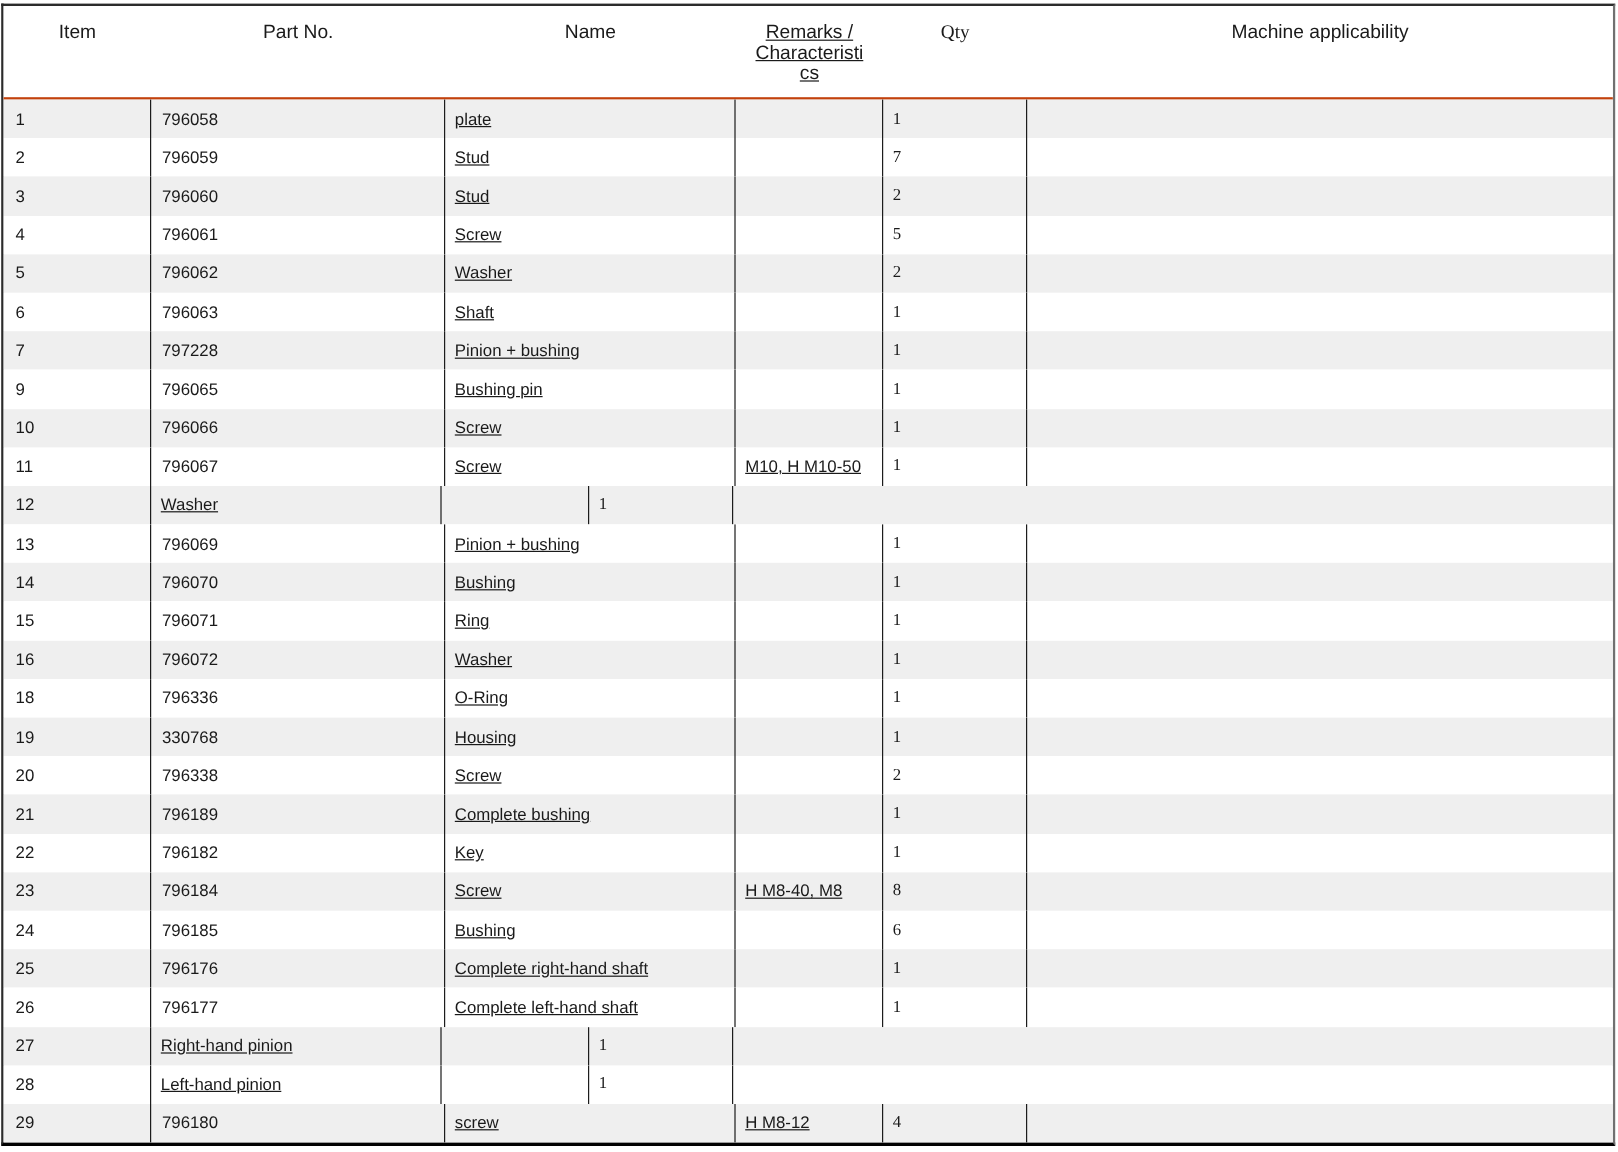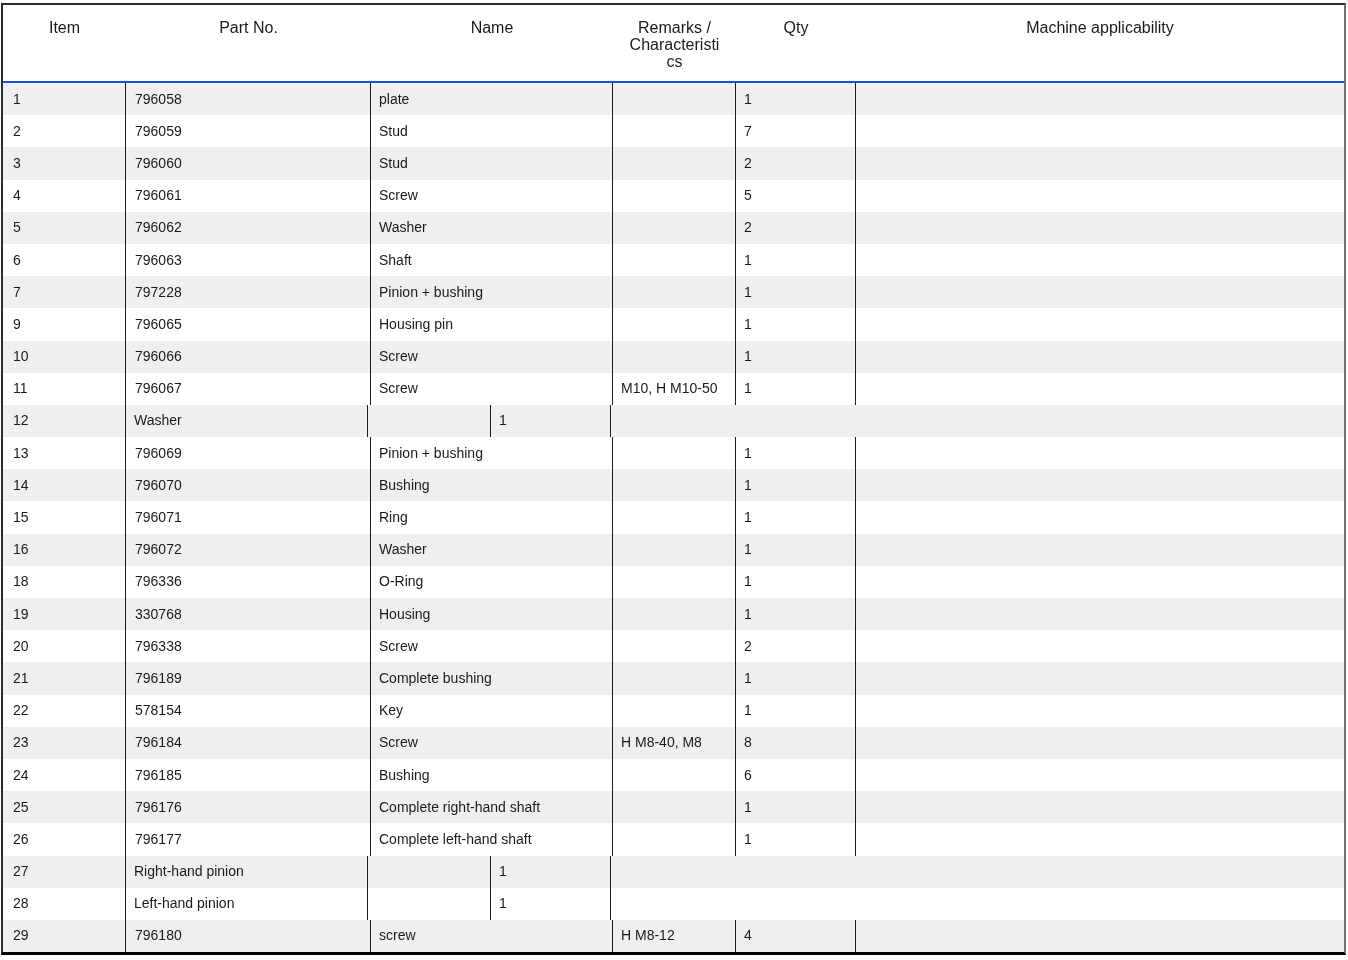--- a/index.html
+++ b/index.html
@@ -29,21 +29,21 @@
     border-bottom: 3px solid #000000;
     background: #ffffff;
     display: flex;
     flex-direction: column;
   }
   
   .thead {
     display: flex;
     height: 78px;
     box-sizing: border-box;
-    border-bottom: 2px solid #1d4ed8;
+    border-bottom: 2px solid #c2410c;
     background: #ffffff;
     flex: none;
   }
   .th {
     box-sizing: border-box;
     padding-top: 14px;
     font-size: 16px;
     line-height: 17px;
     text-align: center;
     white-space: pre-line;
@@ -70,28 +70,28 @@
     font-size: 14px;
     line-height: 15px;
     white-space: nowrap;
     overflow: hidden;
     border-right: 1.5px solid #1c1c1c;
   }
   
   .c-item    { width: 123px; flex: none; }
   .c-part    { width: 245px; flex: none; }
   .c-name    { width: 242px; flex: none; }
-  .c-remarks { width: 123px; flex: none; }
-  .c-qty     { width: 120px; flex: none; }
+  .c-remarks { width: 123px; flex: none; text-decoration: underline; }
+  .c-qty     { width: 120px; flex: none; font-family: Liberation Serif, serif; }
   .c-machine { flex: 1; border-right: none; }
   .th { border-right: none; } 
   
   .td.c-item    { padding-left: 10px; }
   .td.c-part    { padding-left: 9px; }
-  .td.c-name    { padding-left: 8px; }
+  .td.c-name    { padding-left: 8px; text-decoration: underline; }
   .td.c-remarks { padding-left: 8px; }
   .td.c-qty     { padding-left: 8px; }
   .td.c-machine { padding-left: 8px; }
 </style>
 </head>
 <body>
 
 <div id="canvas">
   <div id="parts-table">
 
@@ -159,21 +159,21 @@
           <div class="td c-item">7</div>
           <div class="td c-part">797228</div>
           <div class="td c-name">Pinion + bushing</div>
           <div class="td c-remarks"></div>
           <div class="td c-qty">1</div>
           <div class="td c-machine"></div>
         </div>
         <div class="trow">
           <div class="td c-item">9</div>
           <div class="td c-part">796065</div>
-          <div class="td c-name">Housing pin</div>
+          <div class="td c-name">Bushing pin</div>
           <div class="td c-remarks"></div>
           <div class="td c-qty">1</div>
           <div class="td c-machine"></div>
         </div>
         <div class="trow">
           <div class="td c-item">10</div>
           <div class="td c-part">796066</div>
           <div class="td c-name">Screw</div>
           <div class="td c-remarks"></div>
           <div class="td c-qty">1</div>
@@ -253,21 +253,21 @@
         <div class="trow">
           <div class="td c-item">21</div>
           <div class="td c-part">796189</div>
           <div class="td c-name">Complete bushing</div>
           <div class="td c-remarks"></div>
           <div class="td c-qty">1</div>
           <div class="td c-machine"></div>
         </div>
         <div class="trow">
           <div class="td c-item">22</div>
-          <div class="td c-part">578154</div>
+          <div class="td c-part">796182</div>
           <div class="td c-name">Key</div>
           <div class="td c-remarks"></div>
           <div class="td c-qty">1</div>
           <div class="td c-machine"></div>
         </div>
         <div class="trow">
           <div class="td c-item">23</div>
           <div class="td c-part">796184</div>
           <div class="td c-name">Screw</div>
           <div class="td c-remarks">H M8-40, M8</div>

